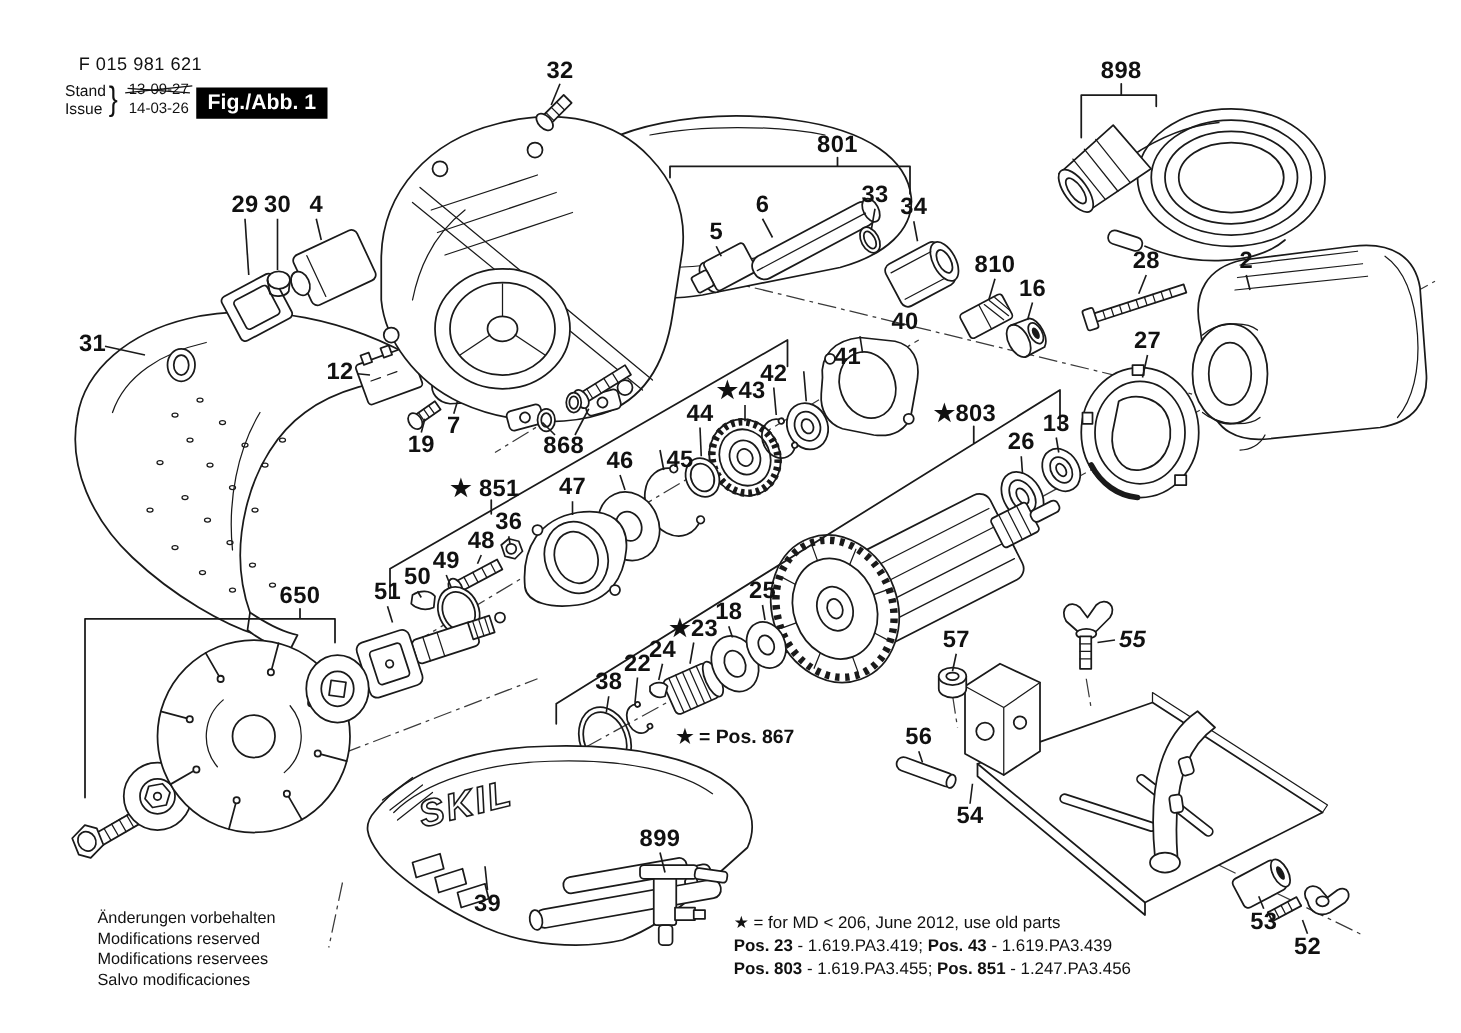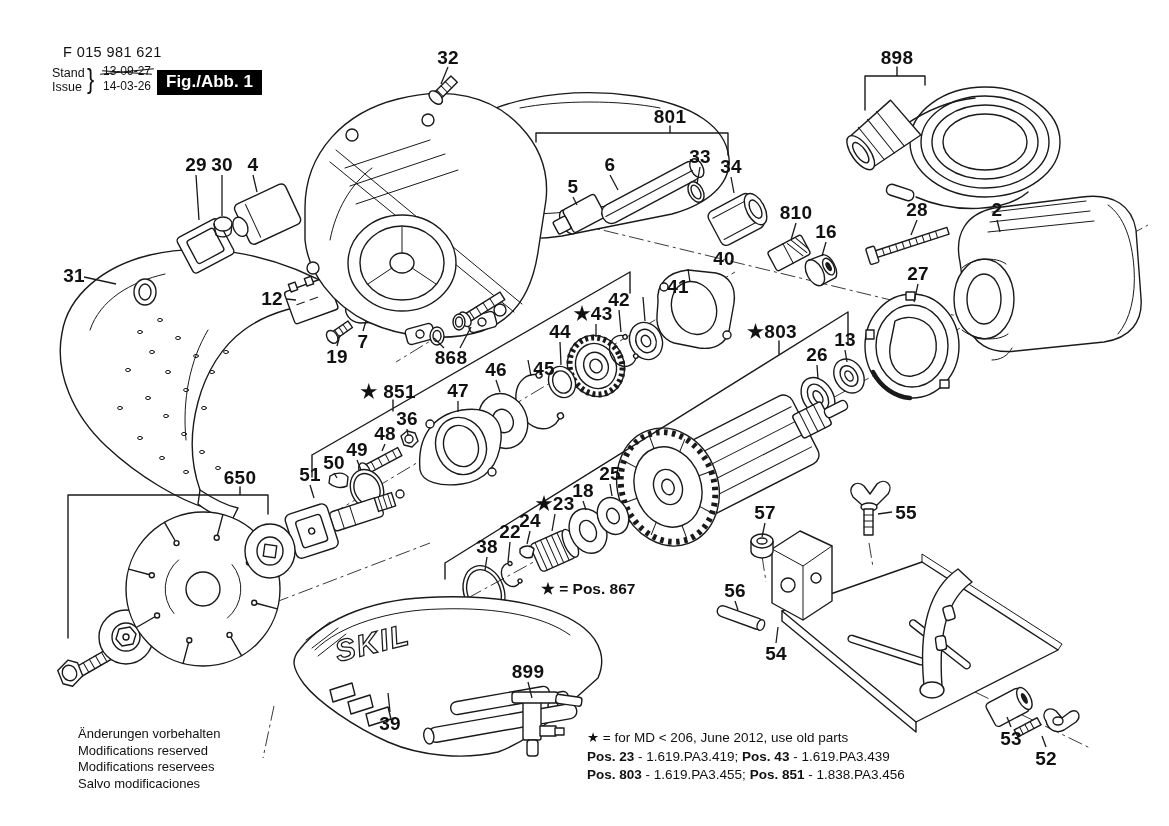--- a/index.html
+++ b/index.html
@@ -637,21 +637,21 @@
       <div class="plabel" style="left: 407px; top: 418px;">36</div>
       <div class="plabel" style="left: 385px; top: 433px;">48</div>
       <div class="plabel" style="left: 357px; top: 449px;">49</div>
       <div class="plabel" style="left: 334px; top: 462px;">50</div>
       <div class="plabel" style="left: 610px; top: 473px;">25</div>
       <div class="plabel" style="left: 310px; top: 474px;">51</div>
       <div class="plabel" style="left: 240px; top: 477px;">650</div>
       <div class="plabel" style="left: 583px; top: 490px;">18</div>
       <div class="plabel" style="left: 555px; top: 503px;">★23</div>
       <div class="plabel" style="left: 765px; top: 512px;">57</div>
-      <div class="plabel" style="left: 906px; top: 512px;">55</div>
+      <div class="plabel" style="left: 906px; top: 512px; font-style: italic;">55</div>
       <div class="plabel" style="left: 530px; top: 520px;">24</div>
       <div class="plabel" style="left: 510px; top: 531px;">22</div>
       <div class="plabel" style="left: 487px; top: 546px;">38</div>
       <div class="plabel" style="left: 735px; top: 590px;">56</div>
       <div class="plabel" style="left: 776px; top: 653px;">54</div>
       <div class="plabel" style="left: 528px; top: 671px;">899</div>
       <div class="plabel" style="left: 390px; top: 723px;">39</div>
       <div class="plabel" style="left: 1011px; top: 738px;">53</div>
       <div class="plabel" style="left: 1046px; top: 758px;">52</div>
     </div>
@@ -673,16 +673,16 @@
 <div class="notice" id="footer-left">
       <div>Änderungen vorbehalten</div>
       <div>Modifications reserved</div>
       <div>Modifications reservees</div>
       <div>Salvo modificaciones</div>
     </div>
 
 <div class="footnote">
   <div>★ = for MD &lt; 206, June 2012, use old parts</div>
   <div id="fn2"><span style="font-weight: bold;">Pos.  23</span><span> - 1.619.PA3.419; </span><span style="font-weight: bold;">Pos.  43</span><span> - 1.619.PA3.439</span></div>
-  <div id="fn3"><span style="font-weight: bold;">Pos. 803</span><span> - 1.619.PA3.455; </span><span style="font-weight: bold;">Pos. 851</span><span> - 1.838.PA3.456</span></div>
+  <div id="fn3"><span style="font-weight: bold;">Pos. 803</span><span> - 1.619.PA3.455; </span><span style="font-weight: bold;">Pos. 851</span><span> - 1.247.PA3.456</span></div>
 </div>
 
 </div>
 
 </body></html>

